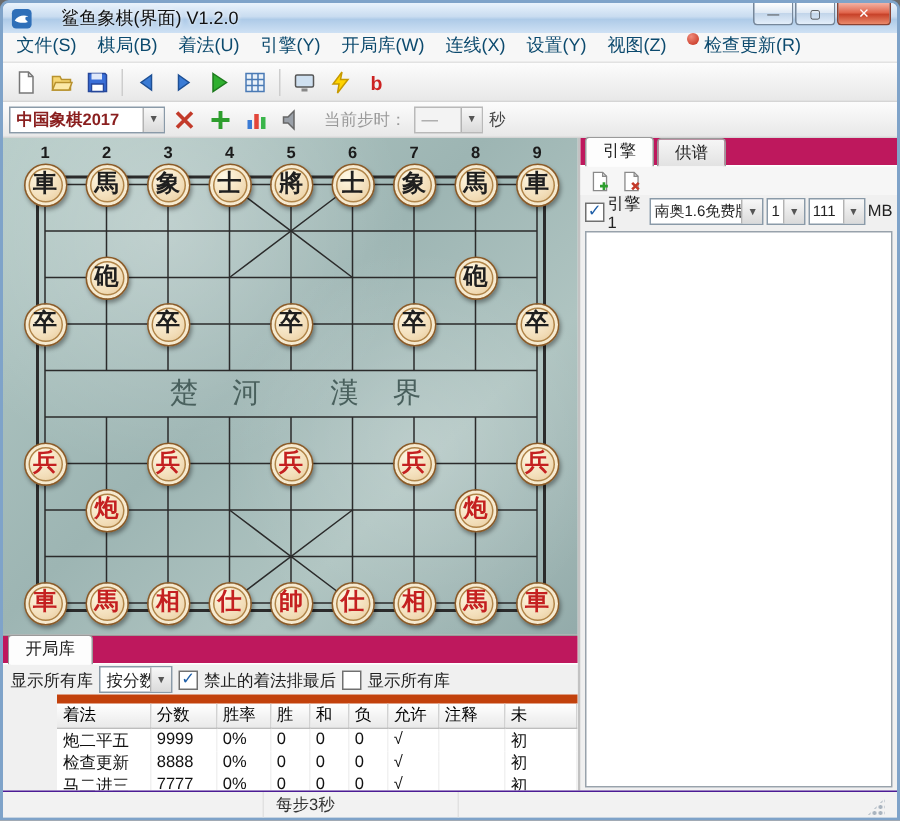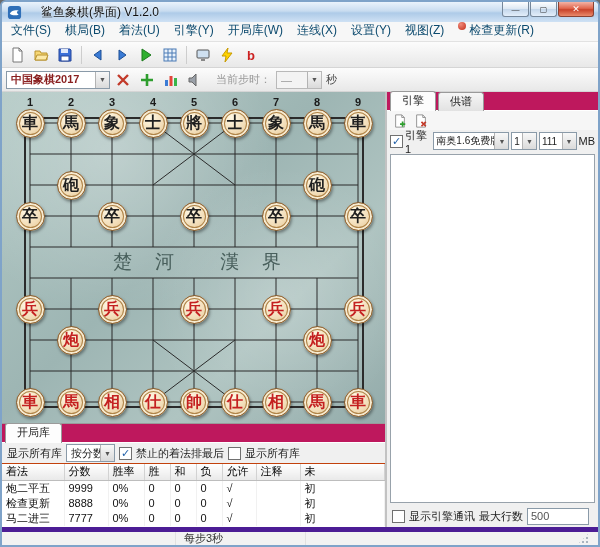--- a/index.html
+++ b/index.html
@@ -82,37 +82,37 @@
   
   .tabrow { height:18px; flex:0 0 18px; display:flex; align-items:flex-end; padding-left:3px; background:#be185d; }
   .tab { padding:1px 11px 2px; font-size:11px; color:#222; border:1px solid #9a9a9a; border-bottom:none;
     border-radius:3px 3px 0 0; background:linear-gradient(#f6f6f6,#e2e2e2); margin-right:2px; position:relative; top:1px; }
   .tab.active { background:#fdfdfd; z-index:2; padding-bottom:3px; top:1px; }
 
   
   .book-panel { flex:1; display:flex; flex-direction:column; background:#f0f0f0; min-height:0; }
   .book-controls { height:21px; flex:0 0 21px; display:flex; align-items:center; gap:4px; padding:0 5px;
     font-size:11px; color:#222; border-top:1px solid #fff; background:#f0f0f0; }
-  .table-wrap { flex:1; background:#fff; border-top:1px solid #c2410c; overflow:hidden; }
+  .table-wrap { flex:1; background:#fff; border-top:6px solid #c2410c; overflow:hidden;margin-left:36px; }
   table.book { width:100%; border-collapse:collapse; table-layout:fixed; }
   table.book th { height:16px; font-weight:normal; font-size:11px; text-align:left; padding:0 4px;
     background:linear-gradient(#ffffff,#e9e9e9); border-right:1px solid #d2d2d2; border-bottom:1px solid #bdbdbd; white-space:nowrap; overflow:hidden; }
   table.book td { height:14px; font-size:11px; padding:0 4px; color:#111; border-right:1px solid #f1f1f1; white-space:nowrap; overflow:hidden; }
 
   
   .engine-tools { height:20px; flex:0 0 20px; display:flex; align-items:center; gap:3px; padding:1px 4px; background:#f6f6f6; border-top:1px solid #fff; }
   .engine-row { height:22px; flex:0 0 22px; display:flex; align-items:center; gap:2px; padding:0 3px; font-size:11px; color:#222; }
   .engine-row .combo .val { font-size:10px; padding:0 2px; }
   .engine-list { flex:1; margin:2px 3px; background:#fff; border:1px solid #98a2ab; }
   .engine-bottom { height:22px; flex:0 0 22px; display:flex; align-items:center; gap:4px; padding:0 5px; font-size:11px; color:#222; }
   .input { height:17px; border:1px solid #8a9aa8; background:#fff; font-size:11px; padding:0 3px; width:62px; color:#555;
     font-family:"Liberation Sans","DejaVu Sans",sans-serif; }
 
   
-  .statusbar { height:18px; flex:0 0 18px; background:#f2f2f2; border-top:5px solid #4c1d95;
+  .statusbar { height:18px; flex:0 0 18px; background:#f2f2f2; border-top:1px solid #4c1d95;
     display:flex; align-items:center; font-size:11px; color:#333; }
   .sseg { height:100%; display:flex; align-items:center; padding:0 8px; border-right:1px solid #e1e1e1; }
   .sseg.s1 { width:174px; }
   .sseg.s2 { width:130px; }
   .sseg.s3 { flex:1; border-right:none; }
   .grip { width:13px; height:13px; margin-left:auto; align-self:flex-end;
     background-image:radial-gradient(circle,#a9b4bf 1.2px,transparent 1.5px);
     background-size:4px 4px; clip-path:polygon(100% 0,100% 100%,0 100%); }
 </style>
 </head>
@@ -439,26 +439,20 @@
           <span class="val">1</span>
           <span class="arr">▼</span>
         </div>
         <div class="combo" style="width:40px;">
           <span class="val">111</span>
           <span class="arr">▼</span>
         </div>
         <span>MB</span>
       </div>
       <div class="engine-list"></div>
-      <div class="engine-bottom">
-        <span class="cb"></span>
-        <span>显示引擎通讯</span>
-        <span>最大行数</span>
-        <input class="input" value="500" style="">
-      </div>
     </div>
   </div>
 
   <div class="statusbar">
     <div class="sseg s1"></div>
     <div class="sseg s2">每步3秒</div>
     <div class="sseg s3">
       <span class="grip"></span>
     </div>
   </div>

